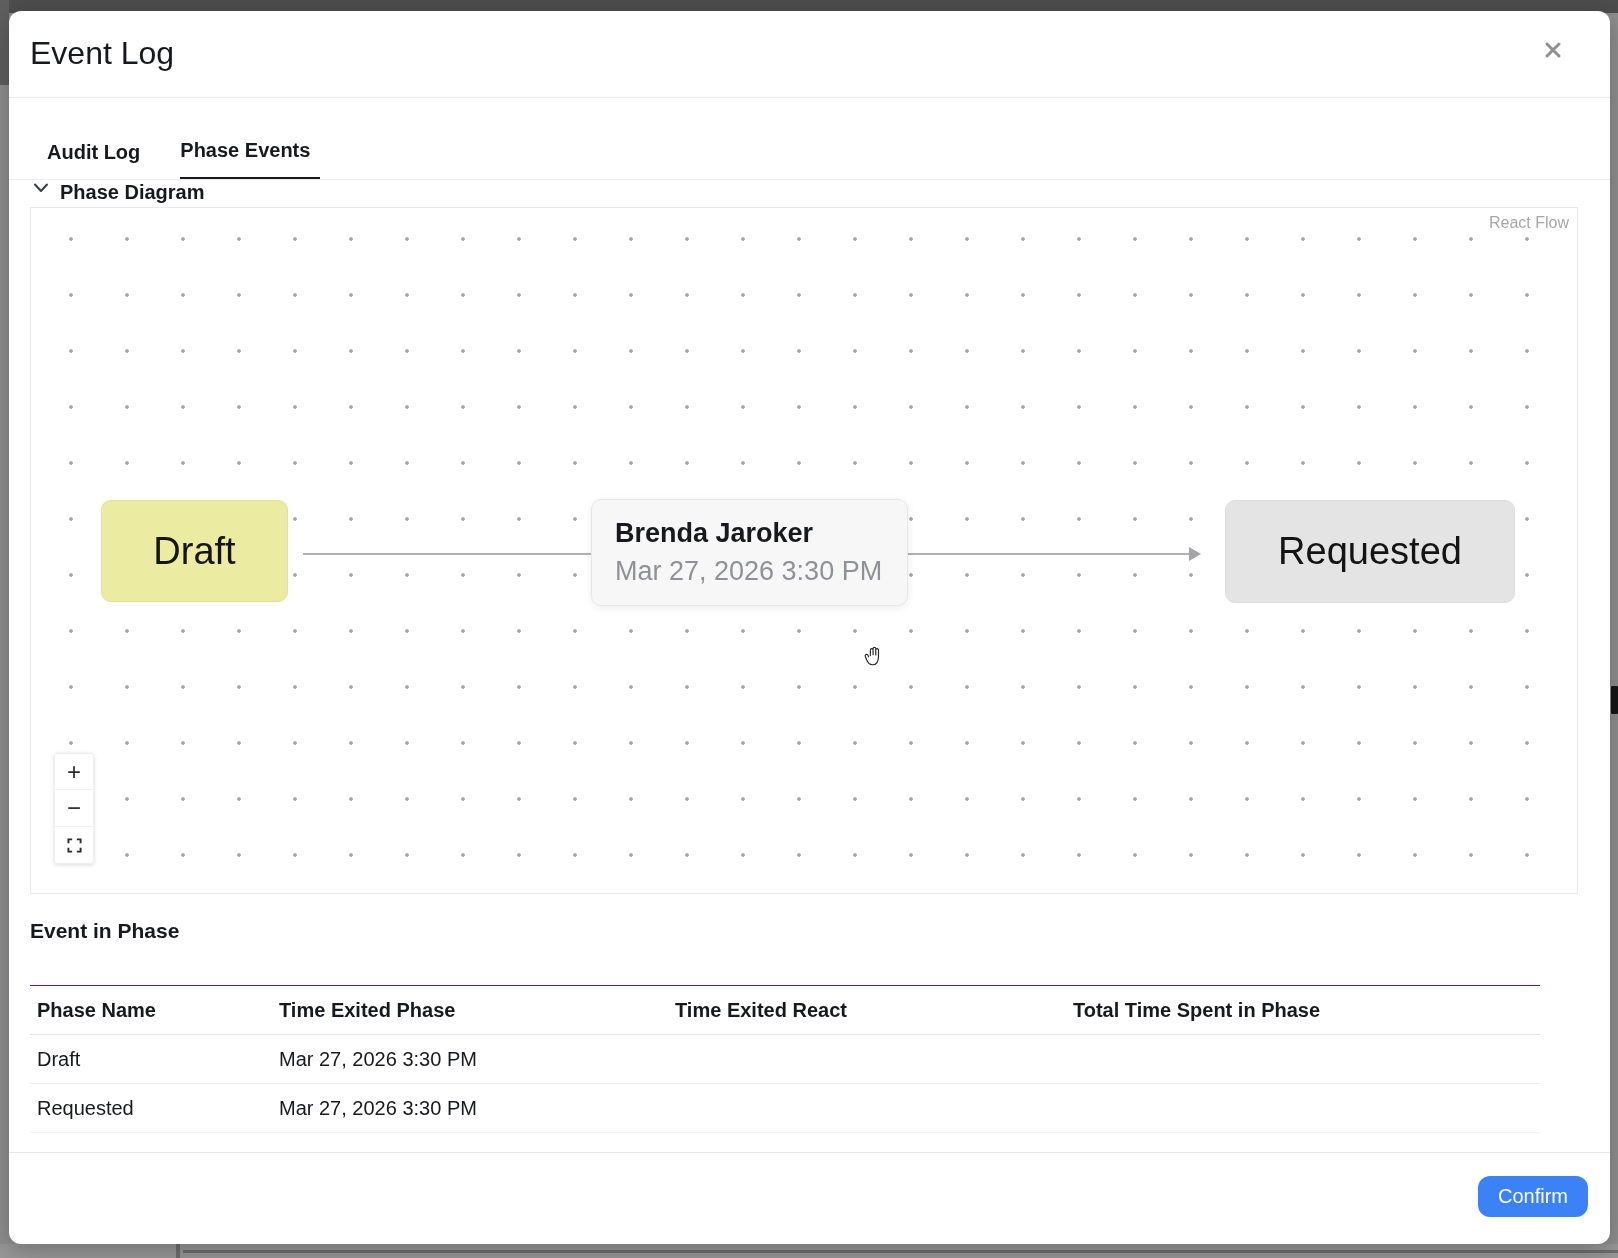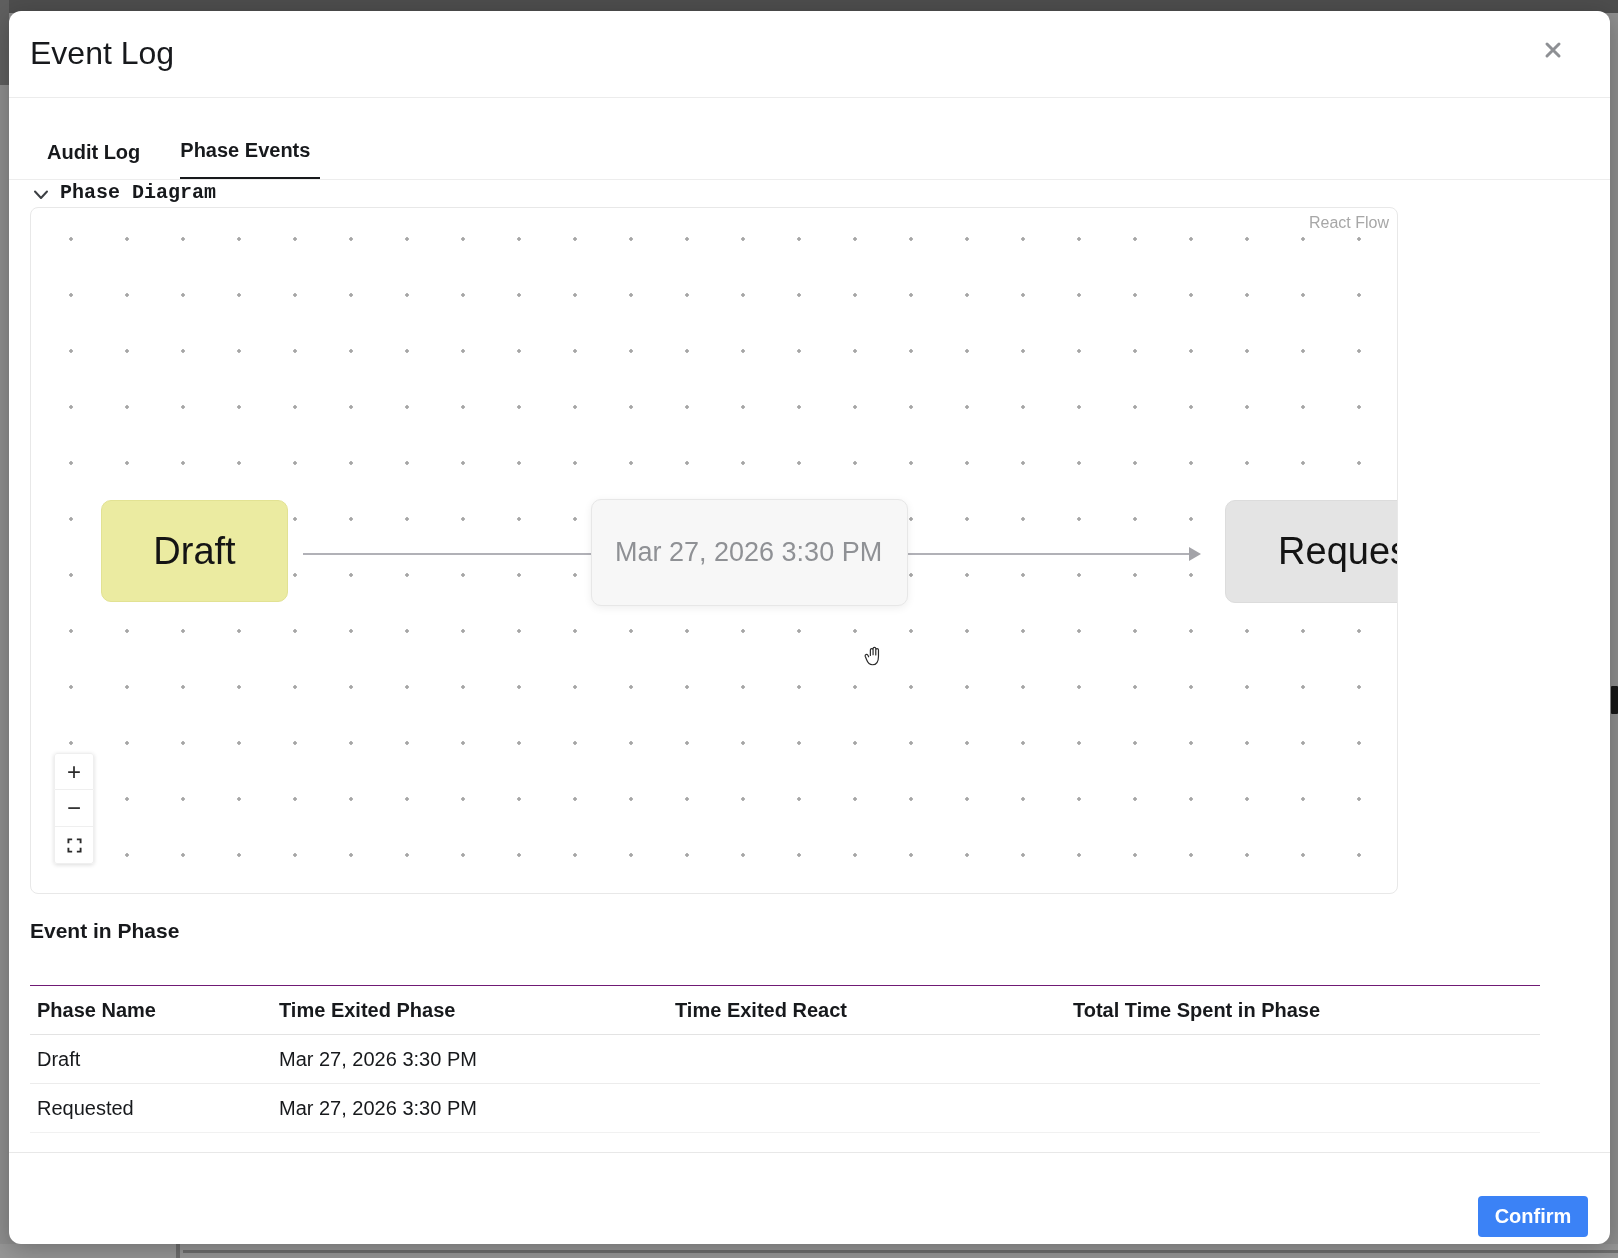--- a/index.html
+++ b/index.html
@@ -32,28 +32,28 @@
   .header-divider { position:absolute; top:86px; left:0; width:100%; height:1px; background:#ececec; }
 
   
   .tabs { position:absolute; left:21px; top:126px; display:flex; gap:38px;margin-left:17px; }
   .tab { font-size:20px; font-weight:600; line-height:26px; padding:0 2px 14px 0; color:#17191c;
          background:none; border:none; cursor:pointer; font-family:inherit; }
   .tab.active { border-bottom:3px solid #17191c; padding-right:10px; }
   .tabs-border { position:absolute; top:168px; left:0; width:100%; height:1px; background:#ededed; }
 
   
-  .phase-toggle { position:absolute; left:24px; top:170px; display:flex; align-items:flex-end; gap:11px;
-                  background:none; border:none; cursor:pointer; font-family:Liberation Mono, monospace; padding:0; }
+  .phase-toggle { position:absolute; left:24px; top:170px; display:flex; align-items:flex-start; gap:11px;
+                  background:none; border:none; cursor:pointer; font-family:Liberation Sans, sans-serif; padding:0; }
   .phase-toggle-label { font-size:20px; font-weight:600; color:#17191c; }
 
   
   .diagram {
-    position:absolute; left:21px; top:196px; width:1368px; height:687px;
-    border:1px solid #e8e8e8; border-radius:8px;
+    position:absolute; left:21px; top:196px; width:1548px; height:687px;
+    border:1px solid #e8e8e8; border-radius:0;
     background-color:#ffffff;
     background-image:radial-gradient(circle, #a6a6a6 1.5px, transparent 2px);
     background-size:56px 56px; background-position:12px 3px;
     overflow:hidden; cursor:grab;
   }
   .attribution { position:absolute; top:6px; right:8px; font-size:16px; color:#a7a7a7; text-decoration:none; }
 
   .edge-line  { position:absolute; left:272px; top:345px; width:890px; height:2px; background:#b1b1b7; z-index:1; }
   .edge-arrow { position:absolute; left:1158px; top:339px; width:0; height:0; z-index:1;
                 border-left:12px solid #a3a3a8; border-top:7px solid transparent; border-bottom:7px solid transparent; }
@@ -87,23 +87,23 @@
   .tip-table { position:absolute; left:21px; top:974px; width:1510px; font-size:20px; border-top:1px solid #701a75; }
   .tip-row { display:grid; grid-template-columns:242px 396px 398px 1fr; align-items:center;
              height:49px; padding-left:7px; border-bottom:1px solid #ececec; }
   .tip-row.header { font-weight:700; border-bottom:1px solid #e3e3e3; }
   .tip-row:last-child { border-bottom:1px solid #f1f1f1; }
 
   
   .footer-divider { position:absolute; top:1141px; left:0; width:100%; height:1px; background:#e8e8e8; }
   .confirm-btn {
     position:absolute; left:1469px; top:1165px; width:110px; height:41px;
-    background:#3b82f6; border:none; border-radius:4px;
-    color:#ffffff; font-size:20px; font-weight:700; font-family:inherit;
-    display:flex; align-items:center; justify-content:center; cursor:pointer;margin-top:20px;
+    background:#3b82f6; border:none; border-radius:12px;
+    color:#ffffff; font-size:20px; font-weight:400; font-family:inherit;
+    display:flex; align-items:center; justify-content:center; cursor:pointer;
   }
 </style>
 </head>
 <body>
 
 <div class="bg-top"></div>
 <div class="bg-left"></div>
 <div class="bg-bottom">
   <div class="bg-bottom-line"></div>
   <div class="bg-bottom-notch"></div>
@@ -143,20 +143,21 @@
     <a class="attribution">React Flow</a>
 
     <div class="edge-line"></div>
     <div class="edge-arrow"></div>
 
     <div class="node node-draft">
       <span>Draft</span>
     </div>
 
     <div class="edge-label">
+      <span class="edge-label-name">Brenda Jaroker</span>
       <span class="edge-label-time">Mar 27, 2026 3:30 PM</span>
     </div>
 
     <div class="node node-requested">
       <span>Requested</span>
     </div>
 
     <div class="rf-controls">
       <button class="ctrl-btn">
         <span>+</span>

